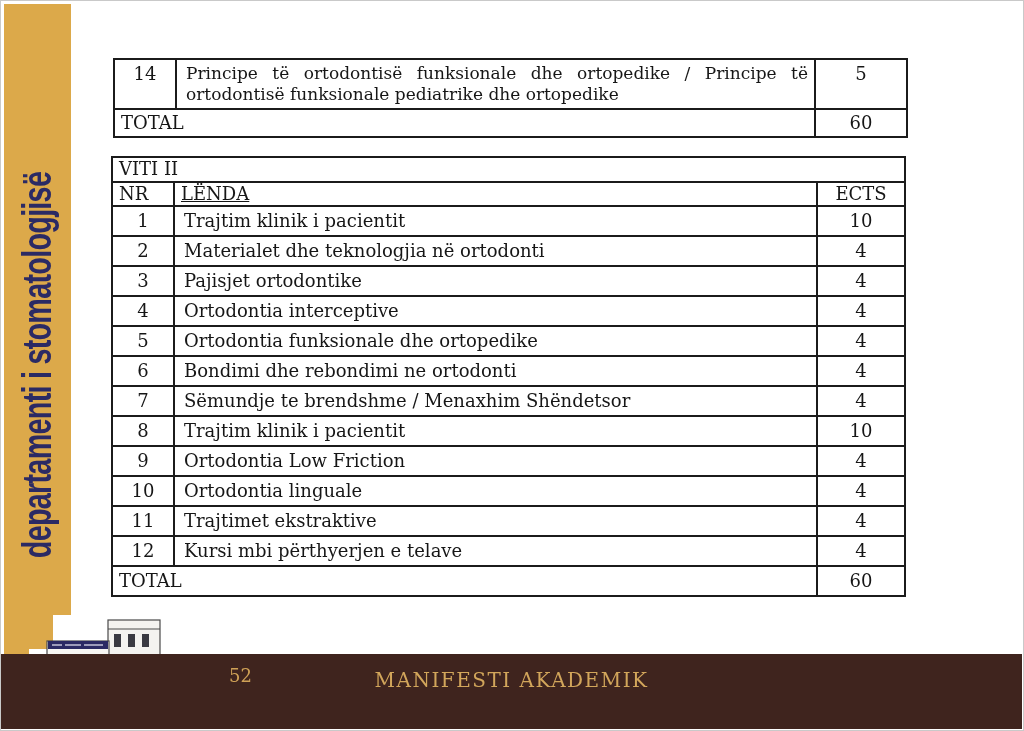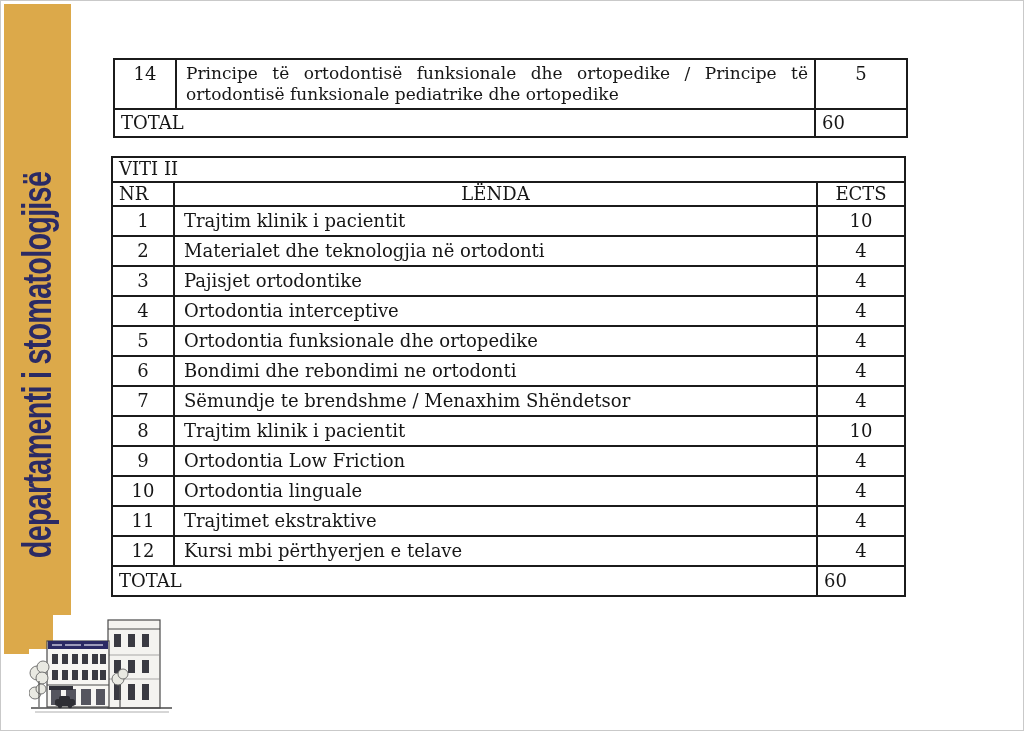--- a/index.html
+++ b/index.html
@@ -48,24 +48,24 @@
   .t1 tr.data-row td    { vertical-align:top; padding-top:3px; }
   .t1 .c-subject        { text-align:justify; font-size:17px; }
   .t1 tr.total-row      { height:28px; }
 
   .t2 tr.title-row      { height:23px; }
   .t2 tr.header-row     { height:24px; }
   .t2 tbody tr          { height:30px; }
   .t2 tr.total-row      { height:30px; }
   td.title-cell { text-align:left; padding-left:9px; }
   th.h-nr { text-align:left; padding-left:9px; font-weight:normal; }
-  th.h-subject { text-align:center; padding-left:9px; font-weight:bold; }
+  th.h-subject { text-align:left; padding-left:9px; font-weight:bold;text-decoration:underline; }
   th.h-ects { text-align:center; font-weight:bold; }
   td.total-label { font-weight:bold; text-align:left; padding-left:9px; }
-  td.total-value { font-weight:bold; }
+  td.total-value { font-weight:bold; text-align:center; }
 
   
   .footer {
     position:absolute; left:0; top:653px; width:1021px; height:75px;
     background:#3F241E;
   }
   .page-number {
     position:absolute; left:228px; top:11px;
     font-size:18px; color:#CFA156;
   }
@@ -263,14 +263,18 @@
     <line x1="91" y1="70" x2="91" y2="92" stroke="#555" stroke-width="1.2"></line>
 
     <g fill="#2e2e34">
       <rect x="26" y="84" width="20" height="7" rx="2.5"></rect>
       <rect x="30" y="81" width="11" height="5" rx="2"></rect>
       <circle cx="31" cy="91" r="2.2"></circle>
         <circle cx="41" cy="91" r="2.2"></circle>
     </g>
   </svg>
 
+  <div class="footer">
+    <div class="page-number">52</div>
+    <div class="footer-title">MANIFESTI AKADEMIK</div>
+  </div>
 
 </div>
 
 </body></html>

